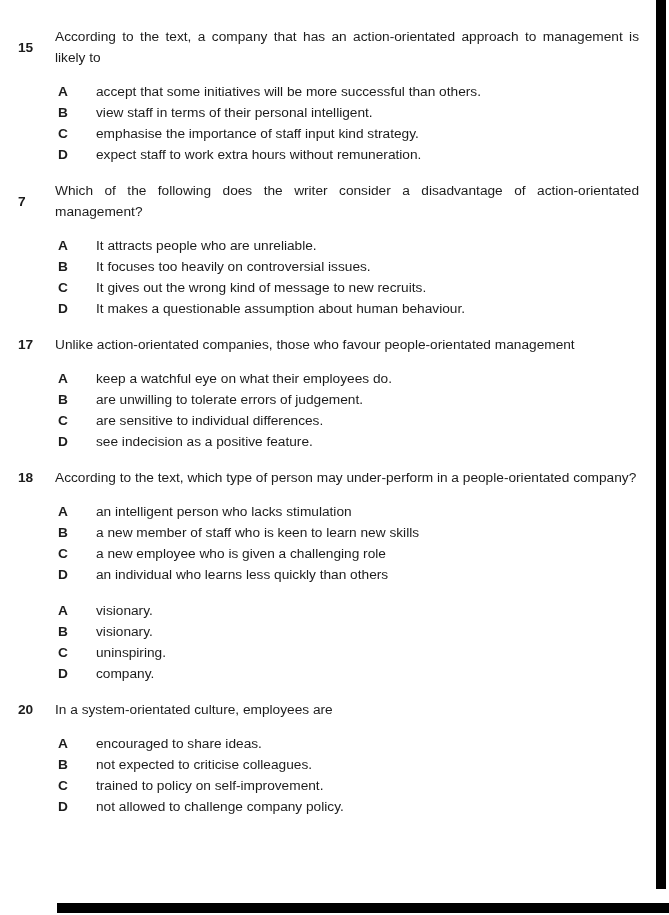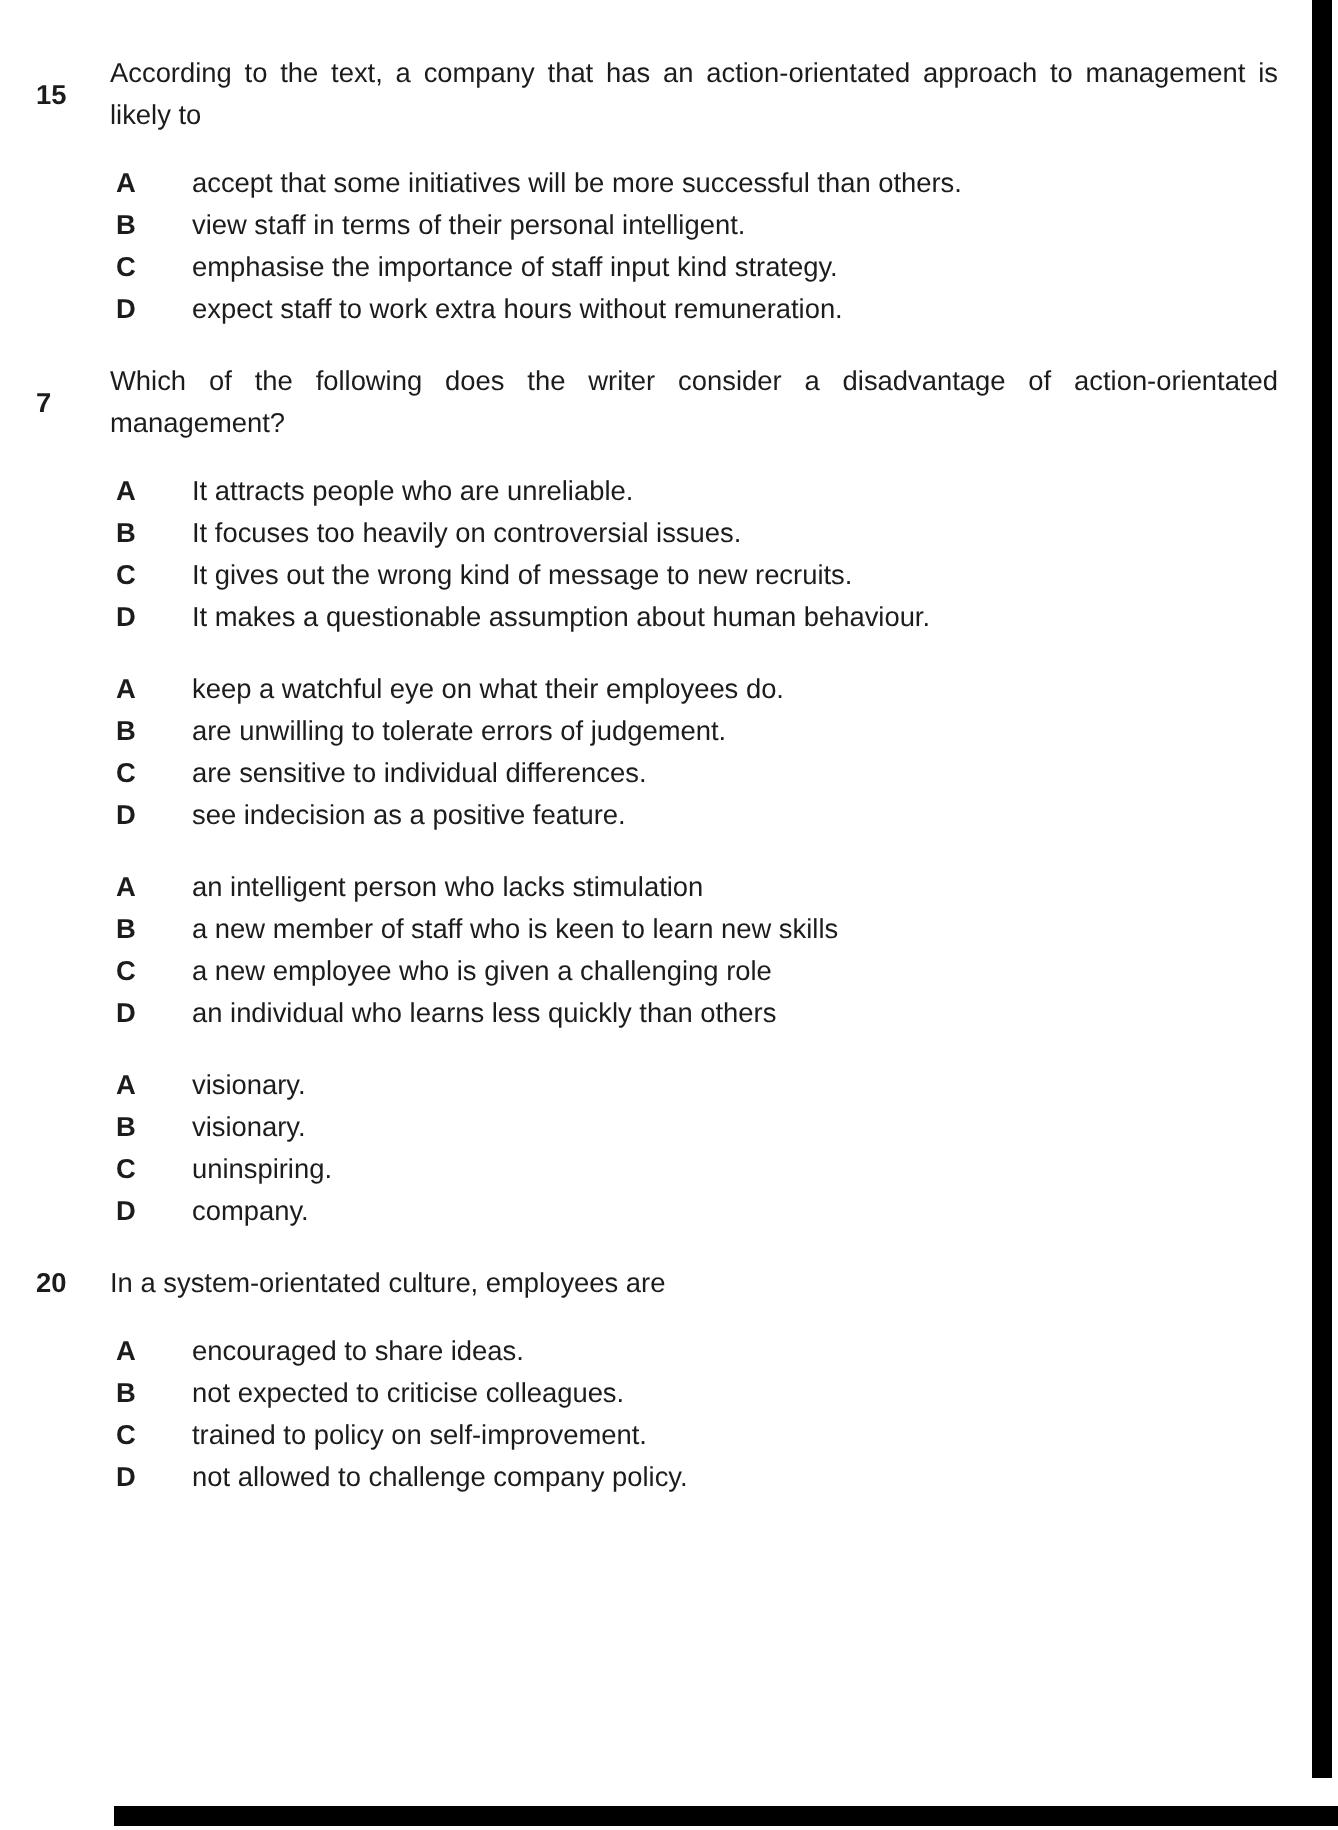--- a/index.html
+++ b/index.html
@@ -119,20 +119,24 @@
         <span class="opt-text">It gives out the wrong kind of message to new recruits.</span>
       </div>
       <div class="option">
         <span class="opt-letter">D</span>
         <span class="opt-text">It makes a questionable assumption about human behaviour.</span>
       </div>
     </div>
   </div>
 
   <div class="question">
+    <div class="q-row">
+      <span class="q-num">17</span>
+      <div class="q-stem">Unlike action-orientated companies, those who favour people-orientated management</div>
+    </div>
     <div class="options">
       <div class="option">
         <span class="opt-letter">A</span>
         <span class="opt-text">keep a watchful eye on what their employees do.</span>
       </div>
       <div class="option">
         <span class="opt-letter">B</span>
         <span class="opt-text">are unwilling to tolerate errors of judgement.</span>
       </div>
       <div class="option">
@@ -140,20 +144,24 @@
         <span class="opt-text">are sensitive to individual differences.</span>
       </div>
       <div class="option">
         <span class="opt-letter">D</span>
         <span class="opt-text">see indecision as a positive feature.</span>
       </div>
     </div>
   </div>
 
   <div class="question">
+    <div class="q-row">
+      <span class="q-num">18</span>
+      <div class="q-stem">According to the text, which type of person may under-perform in a people-orientated company?</div>
+    </div>
     <div class="options">
       <div class="option">
         <span class="opt-letter">A</span>
         <span class="opt-text">an intelligent person who lacks stimulation</span>
       </div>
       <div class="option">
         <span class="opt-letter">B</span>
         <span class="opt-text">a new member of staff who is keen to learn new skills</span>
       </div>
       <div class="option">

